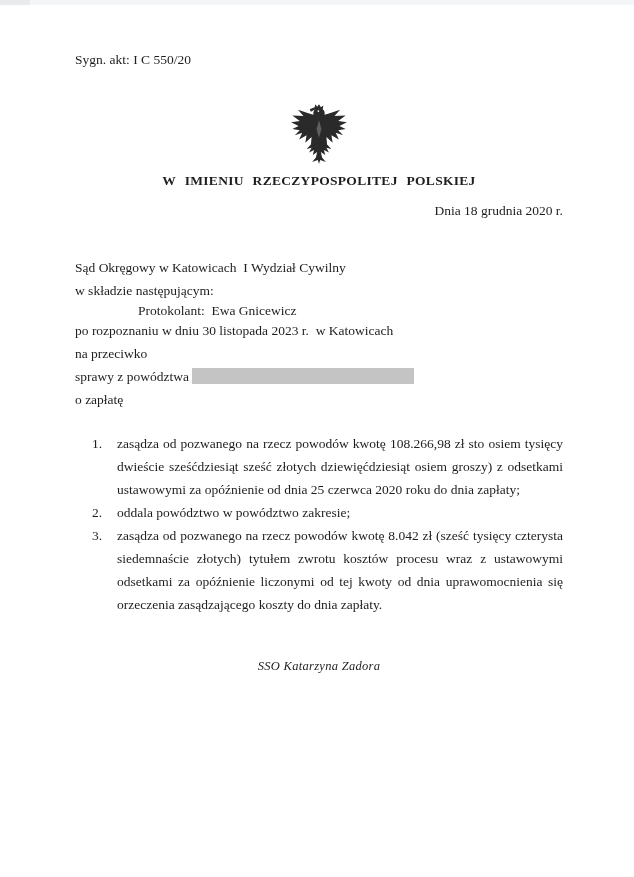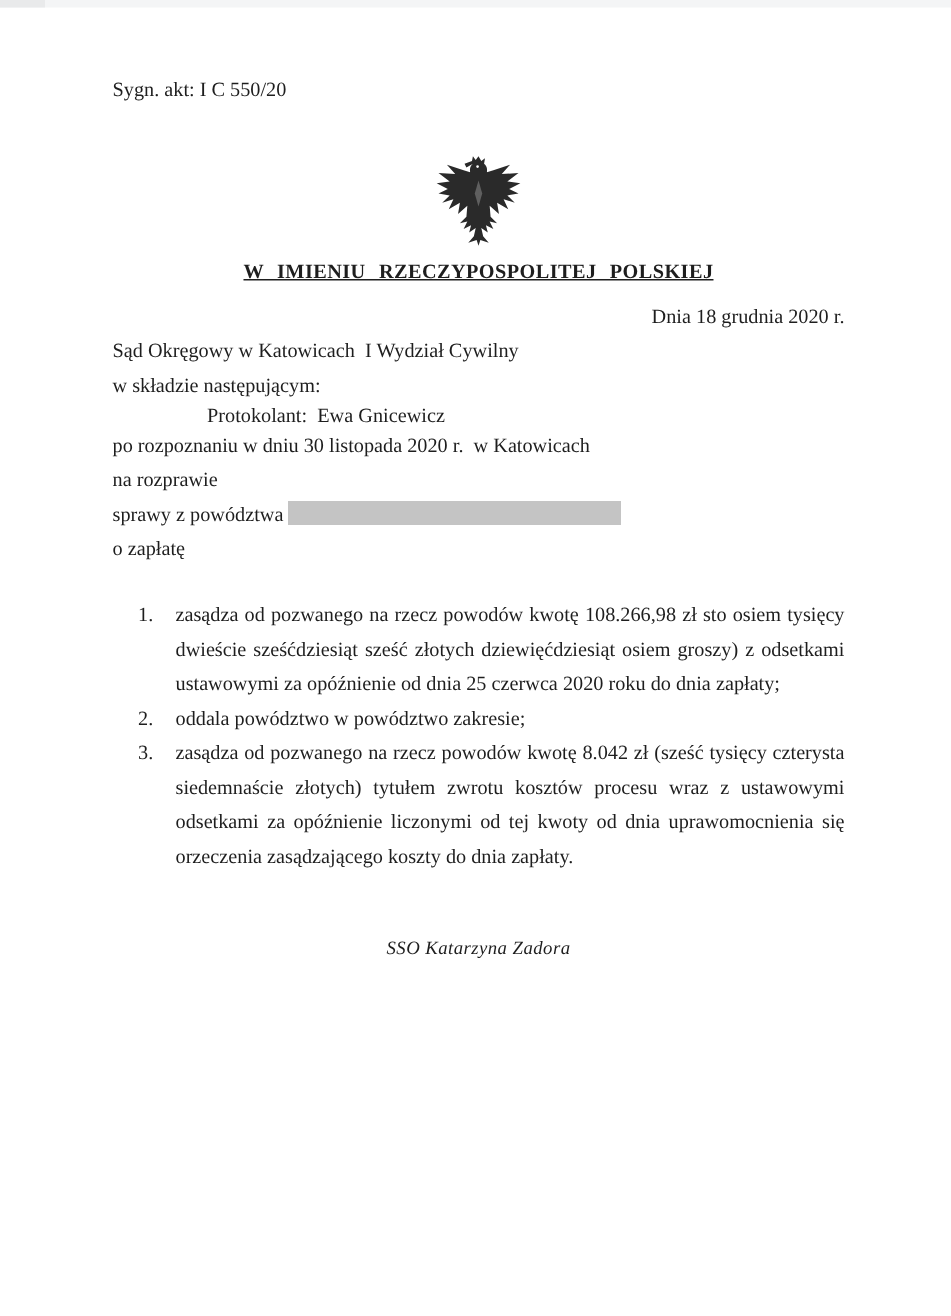--- a/index.html
+++ b/index.html
@@ -21,25 +21,25 @@
 
   .emblem-wrap { text-align:center; margin-top:33px; height:66px; }
   .emblem-wrap svg { display:inline-block; }
 
   .title {
     text-align:center; font-weight:bold; margin-top:9px;
     letter-spacing:0.5px; font-size:13.5px;
   }
   .subtitle {
     text-align:center; font-weight:bold; margin-top:6px;
-    word-spacing:0.38em; letter-spacing:0.3px; font-size:13.5px;text-decoration:underline;
+    word-spacing:0.38em; letter-spacing:0.3px; font-size:13.5px;
   }
   .date-line { text-align:right; margin-top:10px; }
 
-  .court-block { }
+  .court-block { margin-top:34px; }
   .line { line-height:23px; white-space:pre-wrap; }
   .tight { line-height:17px; }
   .indent-presiding { margin-left:38px; }
   .indent-clerk { margin-left:63px; }
 
   .redaction {
     display:inline-block;
     width:222px; height:16px;
     background:#c4c4c4;
     vertical-align:-3px;
@@ -96,22 +96,22 @@
       </span>
     </div>
 
     <div class="subtitle">W IMIENIU RZECZYPOSPOLITEJ POLSKIEJ</div>
     <div class="date-line line">Dnia 18 grudnia 2020 r.</div>
 
     <div class="court-block">
       <div class="line">Sąd Okręgowy w Katowicach  I Wydział Cywilny</div>
       <div class="line">w składzie następującym:</div>
       <div class="line tight indent-clerk">Protokolant:  Ewa Gnicewicz</div>
-      <div class="line">po rozpoznaniu w dniu 30 listopada 2020 r.  w Katowicach</div>
-      <div class="line">na rozprawie</div>
+      <div class="line">po rozpoznaniu w dniu 30 listopada 2023 r.  w Katowicach</div>
+      <div class="line">na przeciwko</div>
       <div class="line"><span>sprawy z powództwa</span><span class="redaction"></span></div>
       <div class="line">o zapłatę</div>
     </div>
 
     <div class="ruling">
       <div class="ruling-item">
         <div class="ruling-num">1.</div>
         <div class="ruling-text">zasądza od pozwanego  na rzecz powodów kwotę 108.266,98  zł sto osiem tysięcy dwieście sześćdziesiąt sześć złotych dziewięćdziesiąt osiem groszy) z odsetkami ustawowymi za opóźnienie od dnia 25 czerwca 2020 roku do dnia zapłaty;</div>
       </div>
       <div class="ruling-item">

